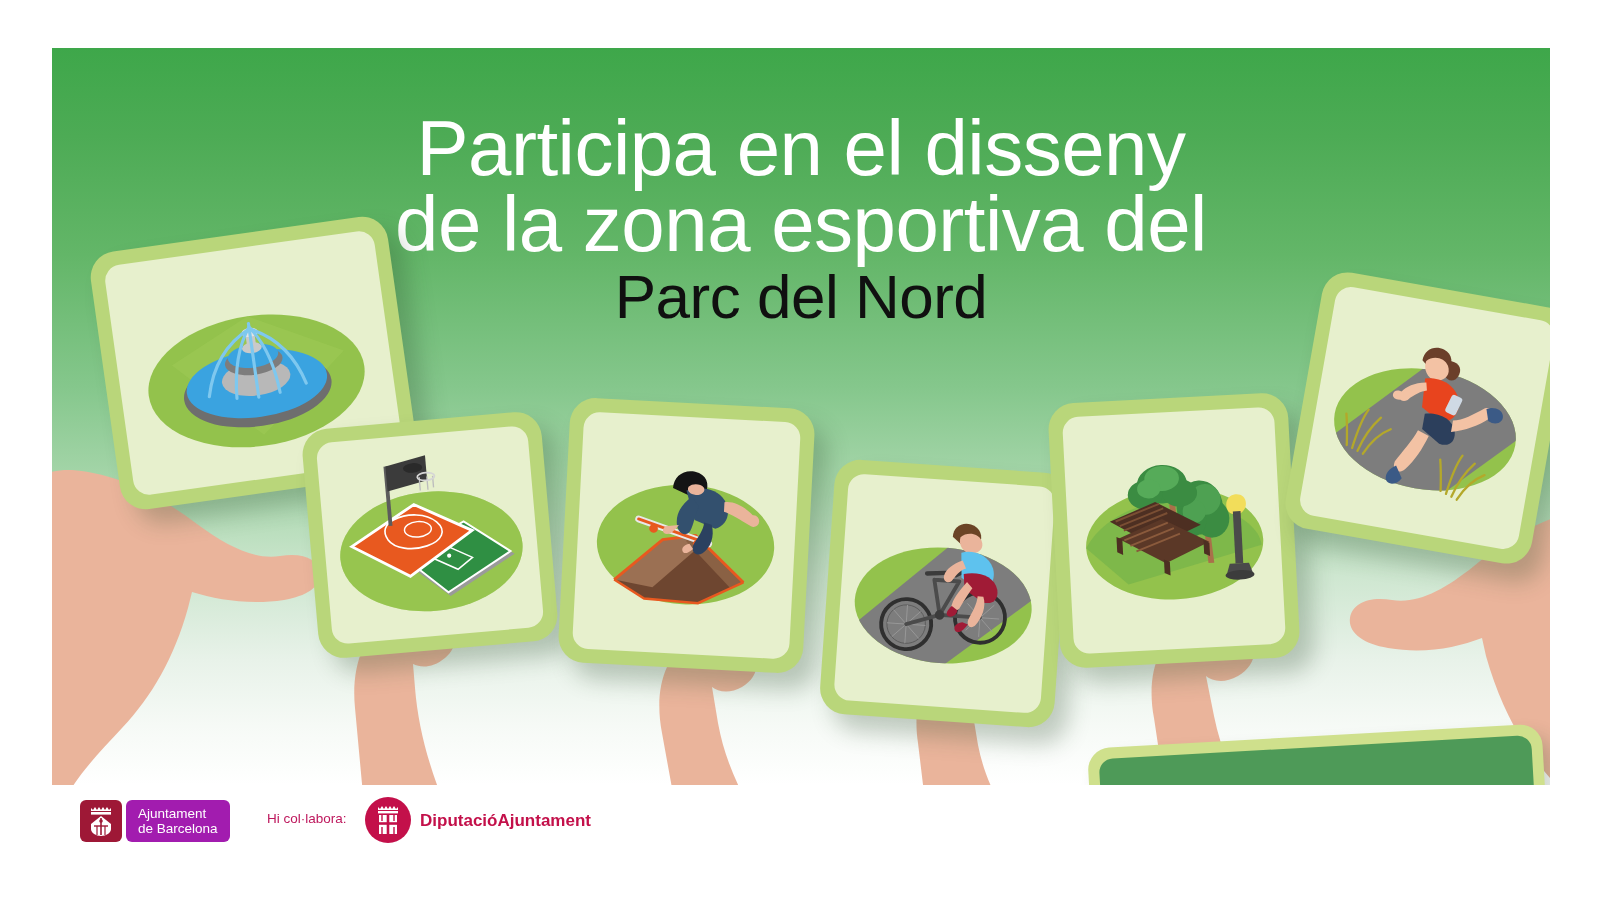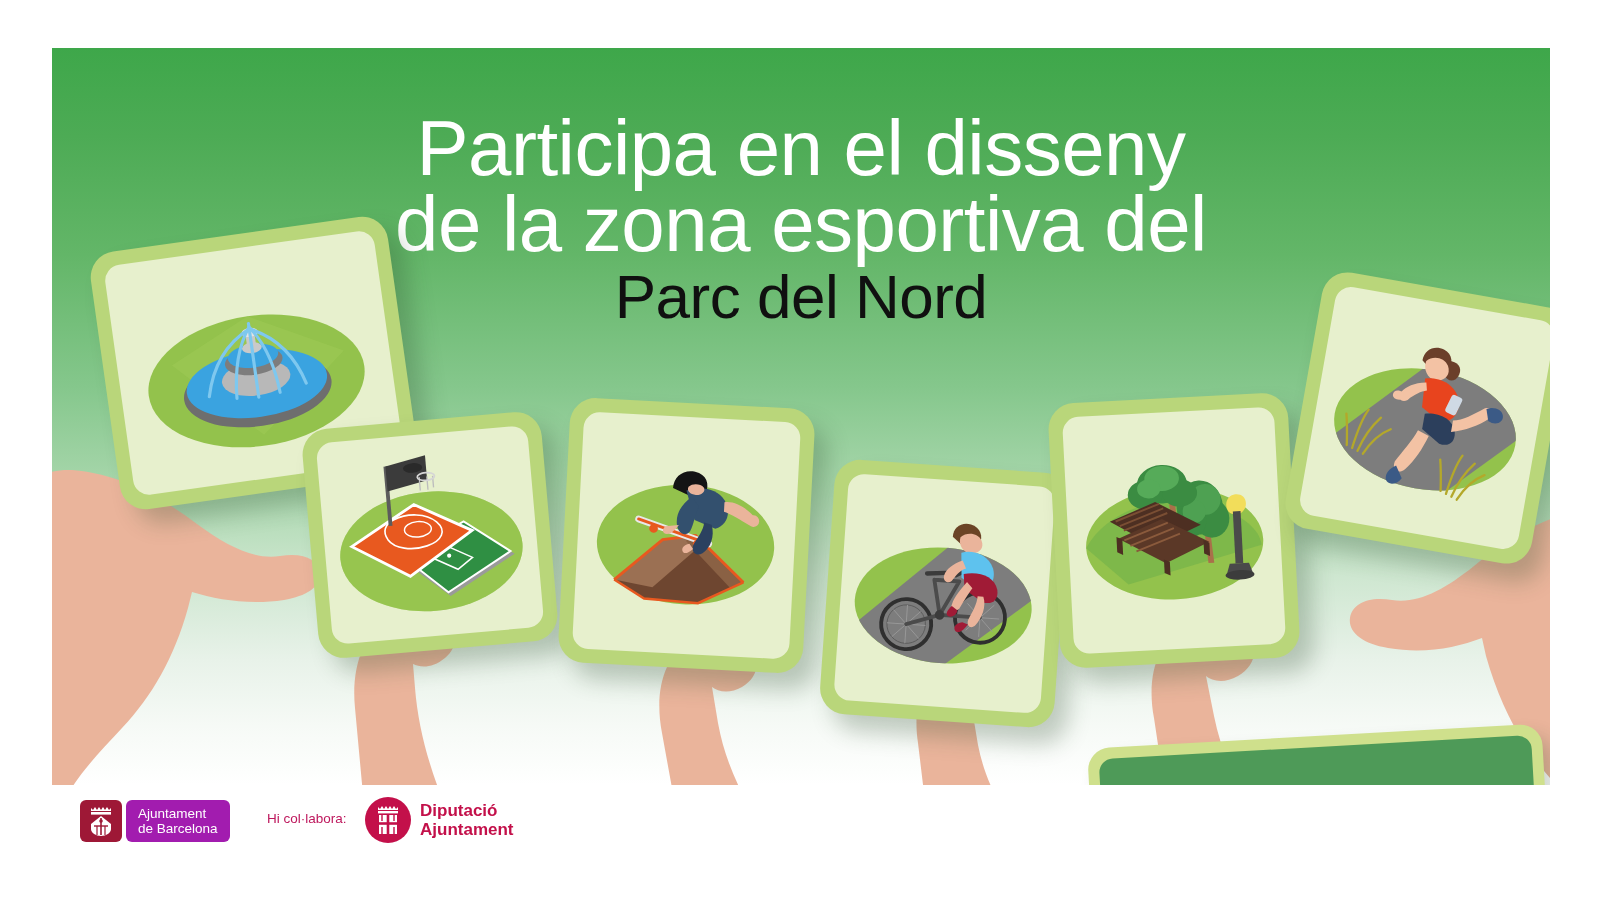--- a/index.html
+++ b/index.html
@@ -97,21 +97,21 @@
     color:#fff;font-size:13.5px;line-height:15px;font-weight:400;white-space:nowrap;
   }
   #collab-label{
     position:absolute;left:267px;top:26px;font-size:13.5px;color:#be185d;white-space:nowrap;
   }
   #logo-diputacio{position:absolute;left:365px;top:12px;display:flex;align-items:center;}
   .dip-circle{
     width:46px;height:46px;border-radius:50%;background:#c3104a;
     display:flex;align-items:center;justify-content:center;
   }
-  .dip-text{margin-left:9px;display:flex;flex-direction:column;justify-content:center;}
+  .dip-text{margin-left:9px;display:flex;flex-direction:row;justify-content:center;}
   .dip-text span{
     color:#c3104a;font-size:17px;font-weight:700;line-height:19px;white-space:nowrap;
   }
 </style>
 </head>
 <body>
 
 <div id="stage">
 
   <div id="banner">

